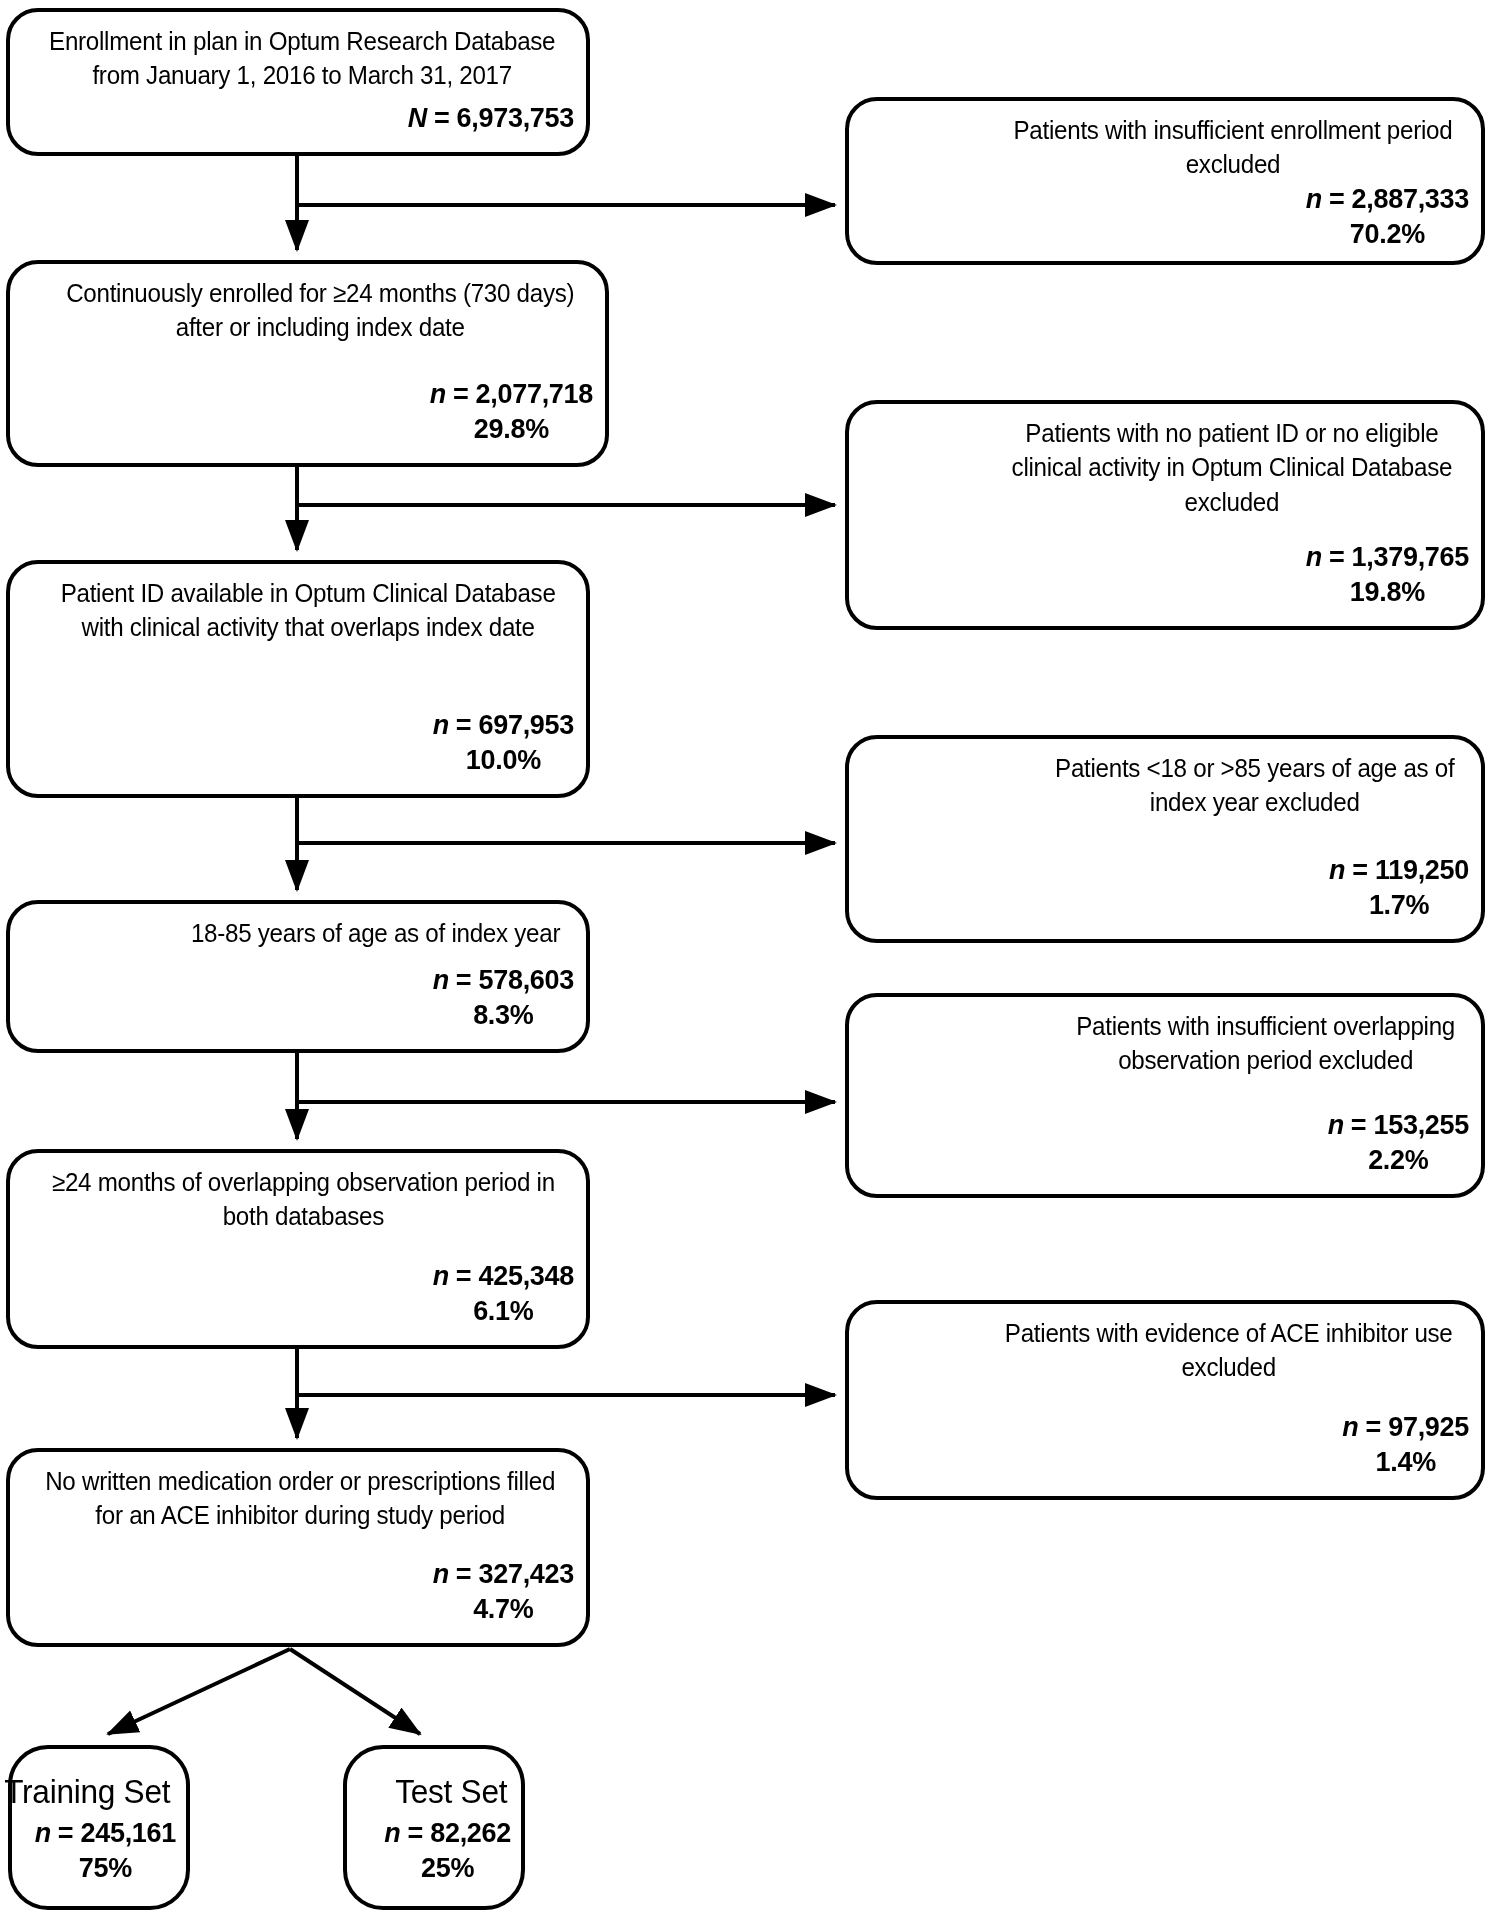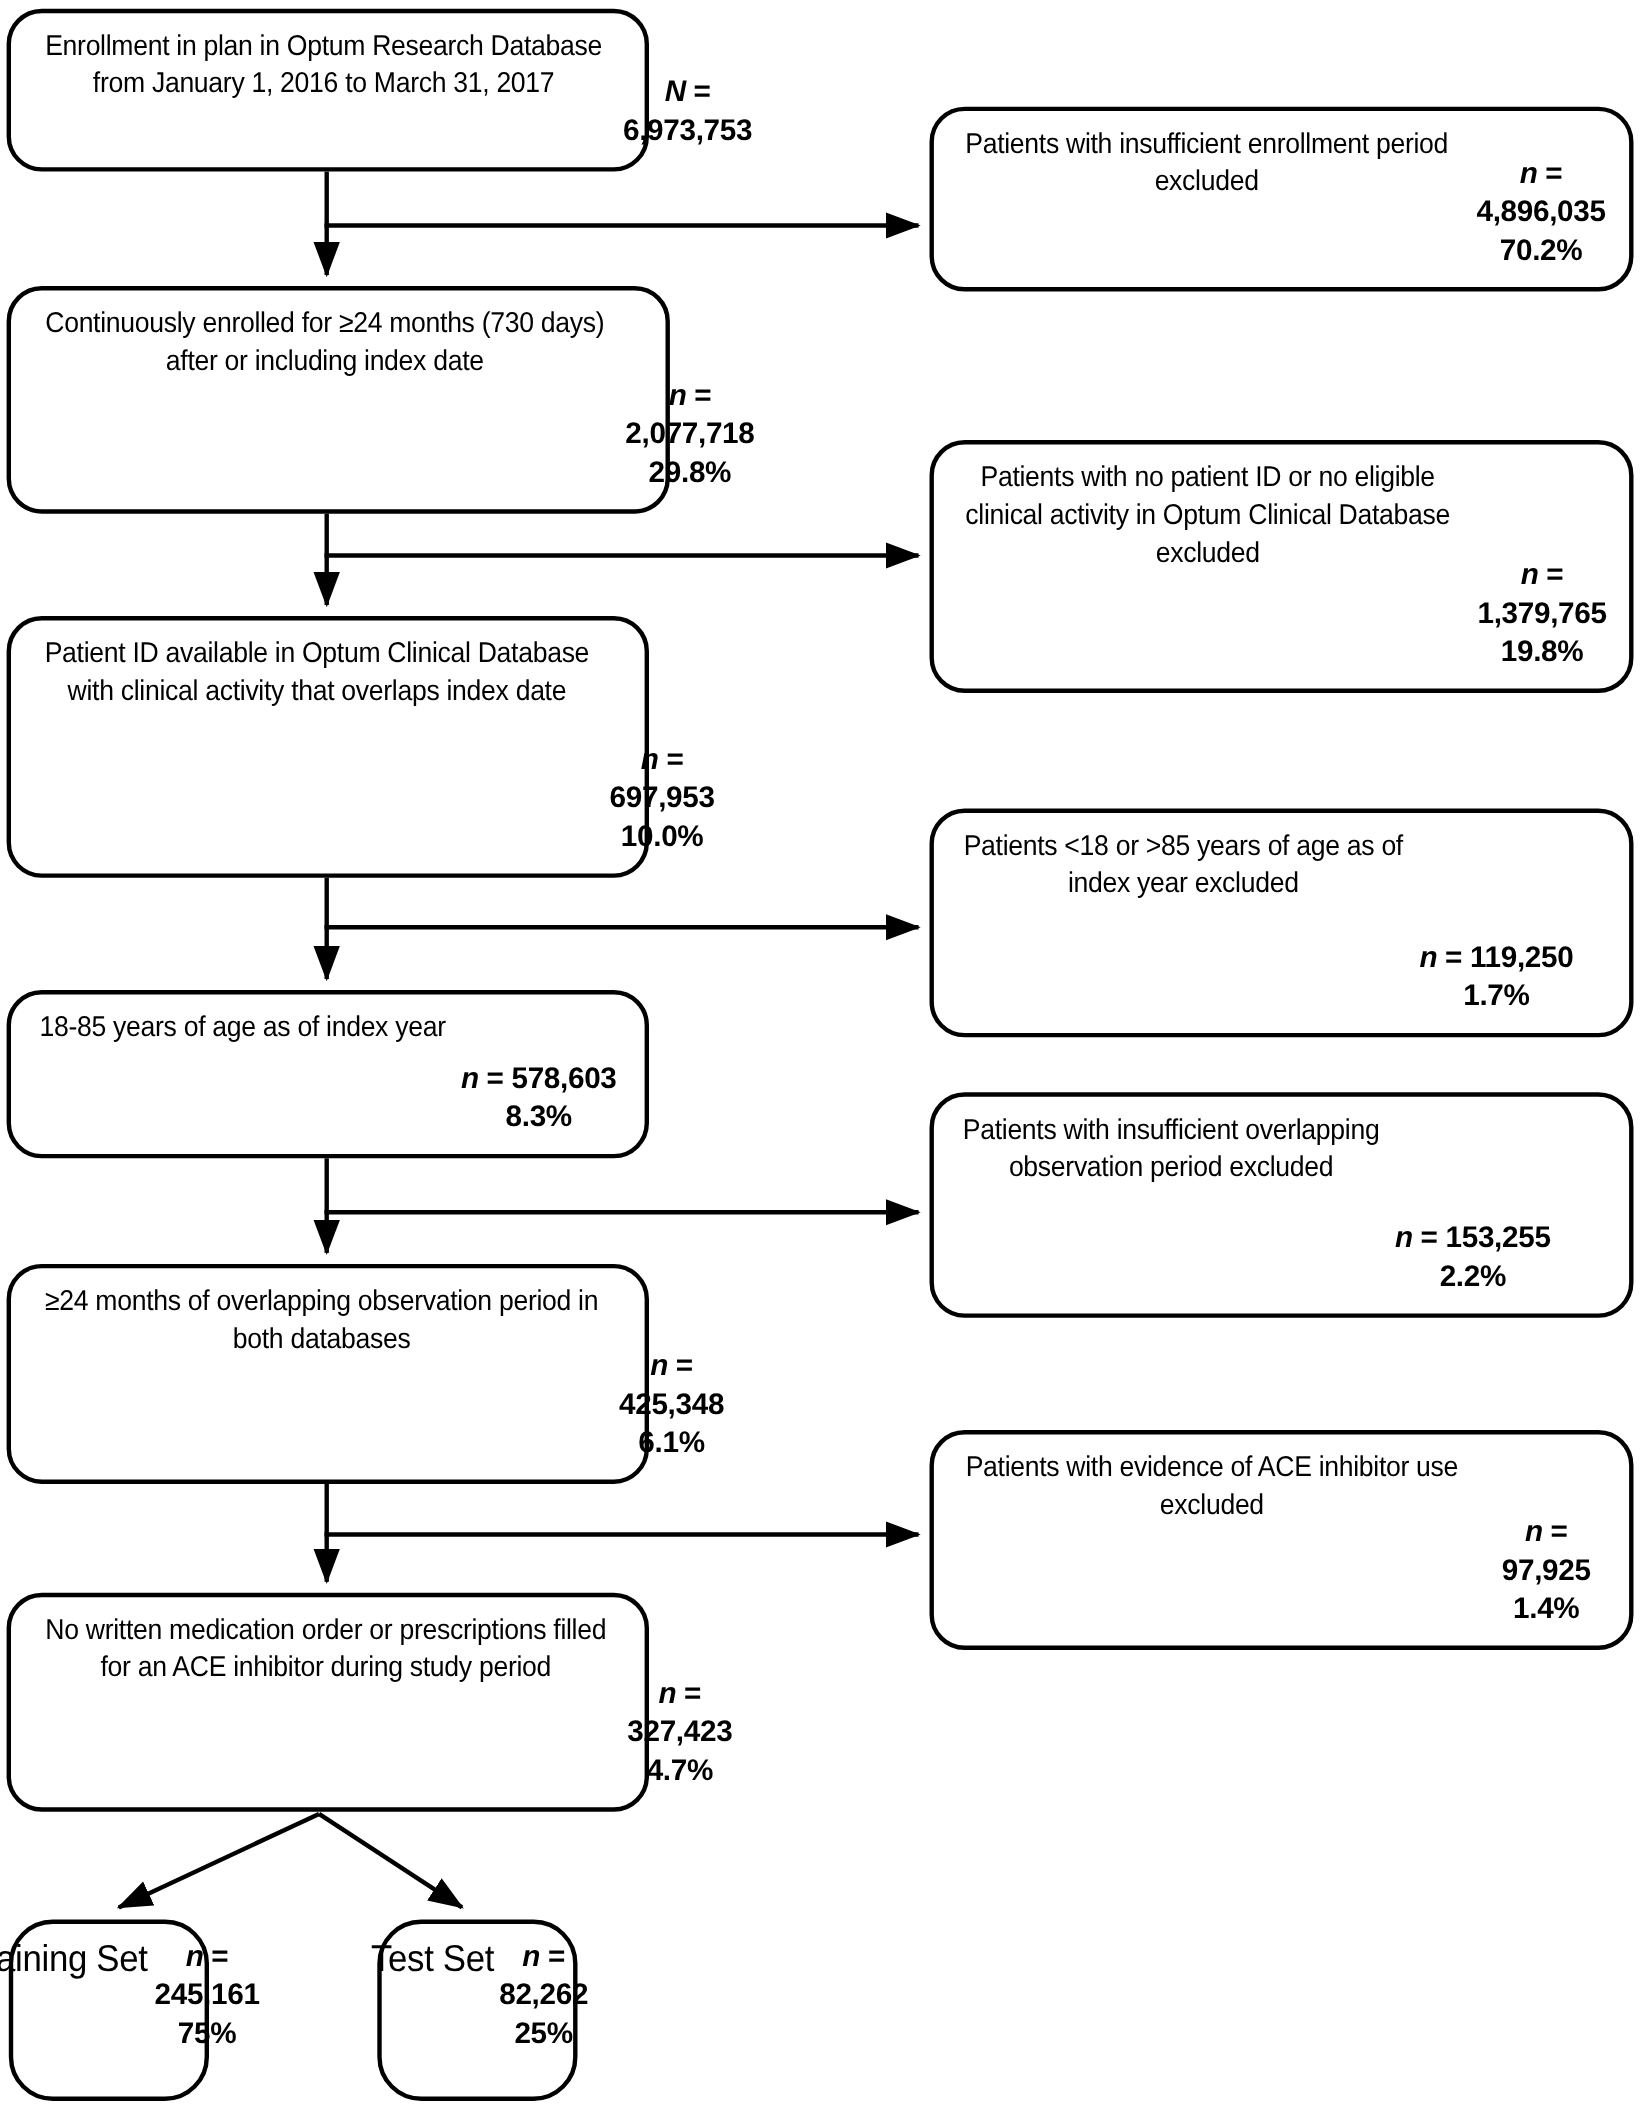--- a/index.html
+++ b/index.html
@@ -12,22 +12,22 @@
     font-family: "Liberation Sans", sans-serif;
     color: #000000;
     overflow: hidden;
   }
   .box {
     position: absolute;
     background: #ffffff;
     border: 4px solid #000000;
     border-radius: 32px;
     display: flex;
-    flex-direction: row;
-    align-items: flex-start;
+    flex-direction: column;
+    align-items: flex-end;
     text-align: center;
     padding: 12px 12px 16px 12px;
   }
   .title {
     font-size: 26px;
     line-height: 1.32;
     letter-spacing: -0.3px;
     font-weight: normal;
   }
   .title .tline {
@@ -145,21 +145,21 @@
       <div>4.7%</div>
     </div>
   </div>
 
   <div class="box" style="left:845px; top:97px; width:640px; height:168px;">
     <div class="title">
       <div class="tline">Patients with insufficient enrollment period</div>
       <div class="tline">excluded</div>
     </div>
     <div class="nums">
-      <div><span class="n-label">n</span><span>= 4,896,035</span></div>
+      <div><span class="n-label">n</span><span>= 2,887,333</span></div>
       <div>70.2%</div>
     </div>
   </div>
 
   <div class="box" style="left:845px; top:400px; width:640px; height:230px;">
     <div class="title">
       <div class="tline">Patients with no patient ID or no eligible</div>
       <div class="tline">clinical activity in Optum Clinical Database</div>
       <div class="tline">excluded</div>
     </div>

